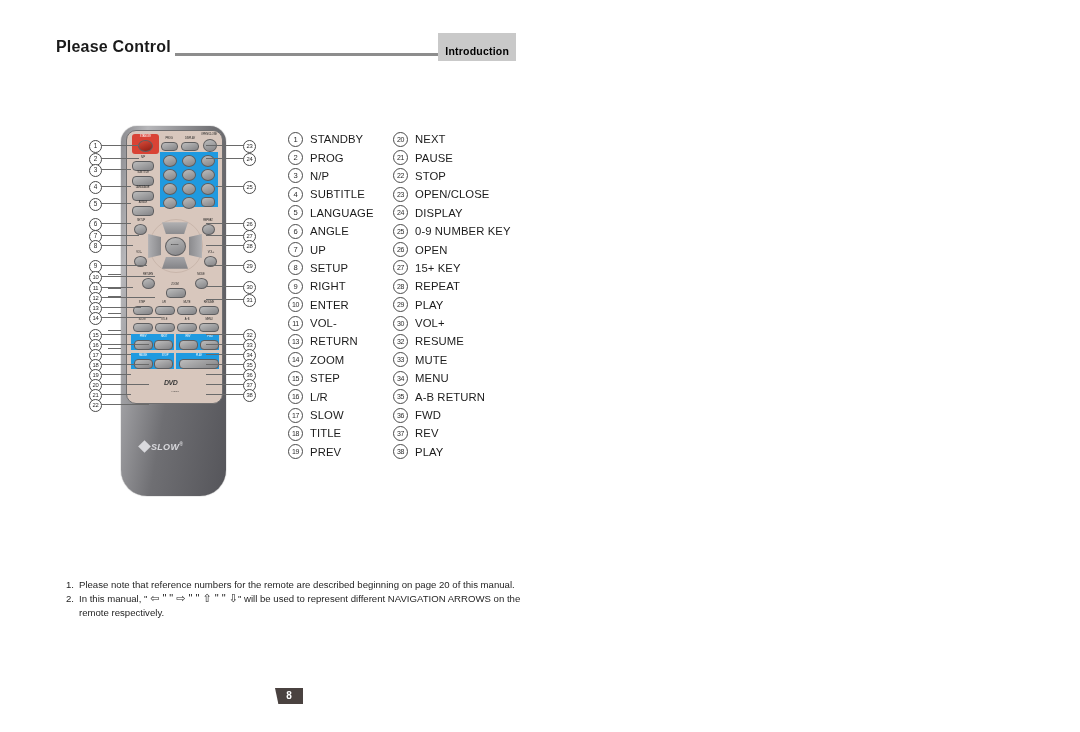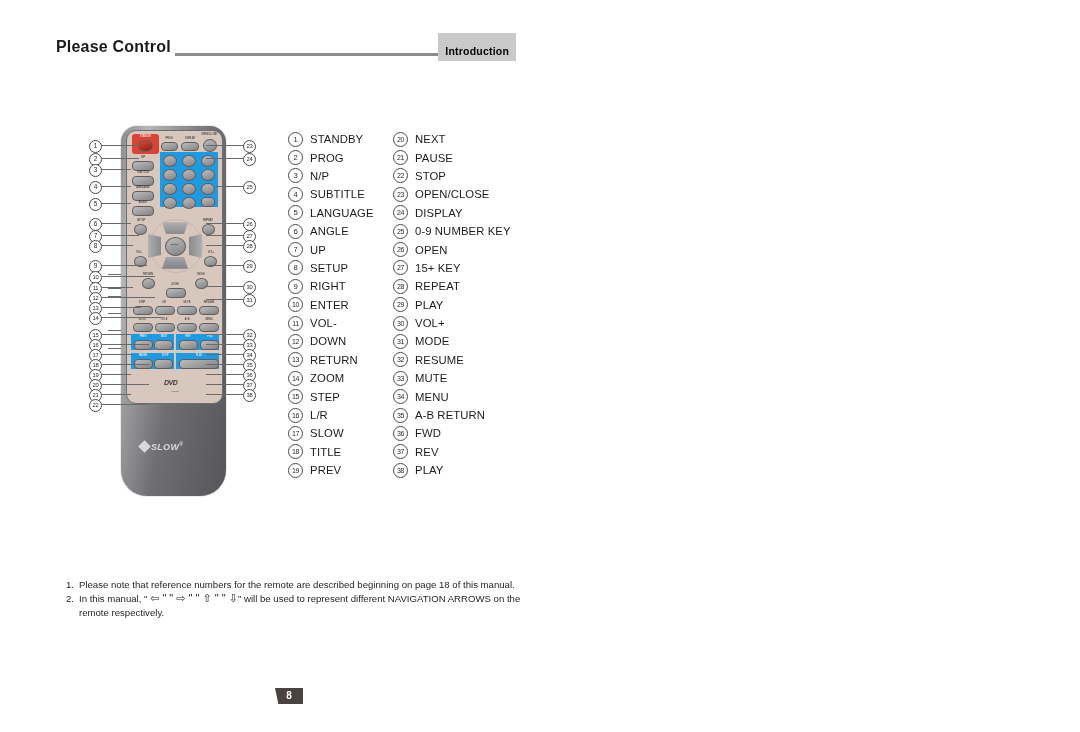--- a/index.html
+++ b/index.html
@@ -416,30 +416,20 @@
           <span class="num two">11</span>
           <span class="kl-label">VOL-</span>
         </div>
         <div class="kl-col c2">
           <span class="num two">30</span>
           <span class="kl-label">VOL+</span>
         </div>
       </div>
       <div class="kl-row">
         <div class="kl-col c1">
-          <span class="num two">12</span>
-          <span class="kl-label">DOWN</span>
-        </div>
-        <div class="kl-col c2">
-          <span class="num two">31</span>
-          <span class="kl-label">MODE</span>
-        </div>
-      </div>
-      <div class="kl-row">
-        <div class="kl-col c1">
           <span class="num two">13</span>
           <span class="kl-label">RETURN</span>
         </div>
         <div class="kl-col c2">
           <span class="num two">32</span>
           <span class="kl-label">RESUME</span>
         </div>
       </div>
       <div class="kl-row">
         <div class="kl-col c1">
@@ -499,21 +489,21 @@
         <div class="kl-col c2">
           <span class="num two">38</span>
           <span class="kl-label">PLAY</span>
         </div>
       </div>
     </div>
 
   <div class="note">
     <div class="note-item">
       <span class="note-n">1.</span>
-      <span class="note-tx">Please note  that reference numbers for the remote are described beginning on page 18 of this manual.</span>
+      <span class="note-tx">Please note  that reference numbers for the remote are described beginning on page 20 of this manual.</span>
     </div>
     <div class="note-item">
       <span class="note-n">2.</span>
       <span class="note-tx"><span>In this manual, " </span><span class="navglyph">⇦ " " ⇨ " " ⇧ " " ⇩</span><span>" will be used to represent different NAVIGATION ARROWS on the remote respectively.</span></span>
     </div>
   </div>
 
   <div class="pagenum" id="pagenum-left">8</div>
 </div>
 

